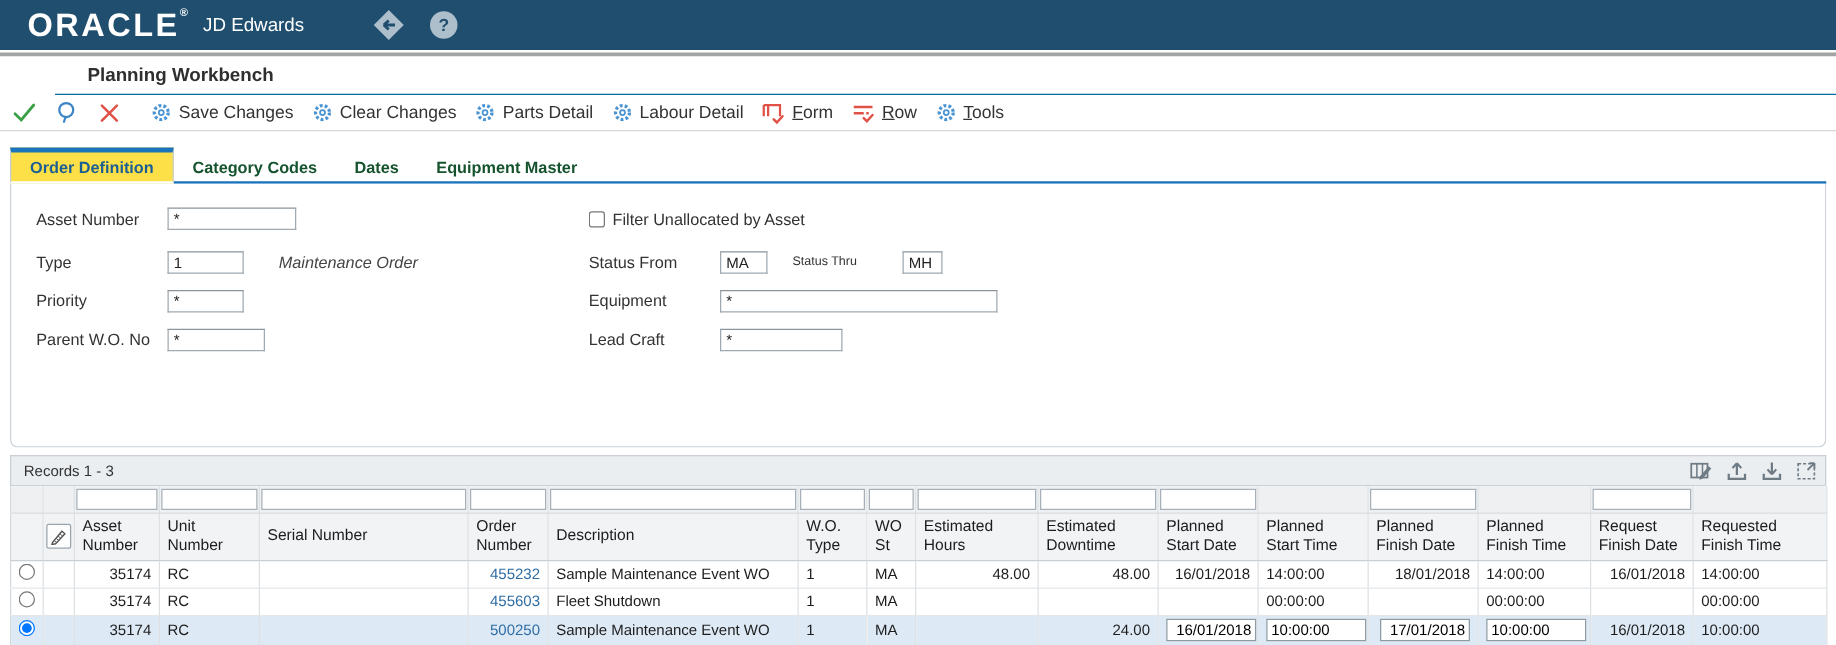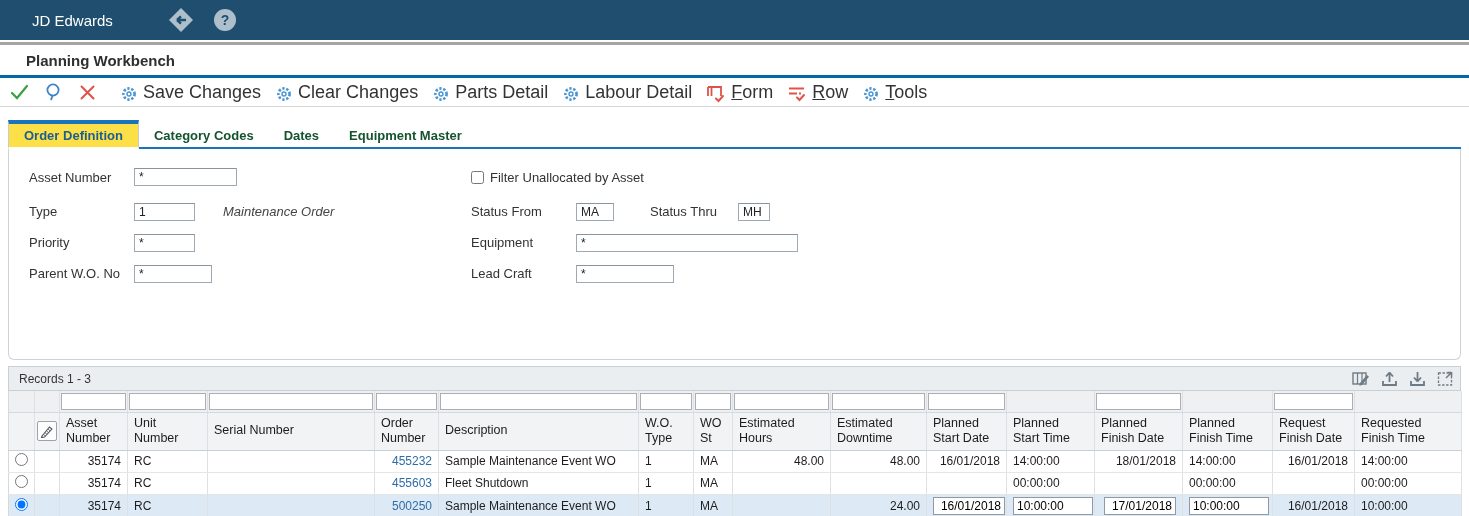--- a/index.html
+++ b/index.html
@@ -9,27 +9,27 @@
   .topbar { height:40px; background:#1f4e6e; display:flex; align-items:center; padding-left:22px; }
   .brand { color:#fff; font-size:26px; font-weight:bold; letter-spacing:2px; font-family:"Liberation Sans", sans-serif; }
   .brand sup { font-size:9px; vertical-align:top; }
   .product { color:#fff; font-size:15px; margin-left:10px; }
   .topbar-icons { display:flex; align-items:center; margin-left:55px; gap:18px; }
   .diamond-wrap, .help-wrap { width:26px; height:26px; display:flex; align-items:center; justify-content:center; cursor:pointer; }
 
   .gray-strip { height:3px; background:#a4a4a4; margin-top:2px; }
 
   
-  .titlebar { padding:7px 14px 6px 26px; border-bottom:3px solid #0369a1; }
+  .titlebar { padding:7px 14px 6px 26px; border-bottom:1px solid #0369a1;margin-left:44px; }
   .titlebar h1 { font-size:15px; font-weight:bold; color:#2f2f2f; }
 
   
   .toolbar { height:29px; display:flex; align-items:center; padding-left:6px; border-bottom:1px solid #d8d8d8; gap:0; }
   .tb-ico { display:inline-flex; align-items:center; justify-content:center; width:26px; height:24px; cursor:pointer; }
-  .tb-btn { display:inline-flex; align-items:flex-end; gap:5px; margin-left:14px; cursor:pointer; font-size:18px; color:#333; }
+  .tb-btn { display:inline-flex; align-items:flex-start; gap:5px; margin-left:14px; cursor:pointer; font-size:14px; color:#333; }
   .tb-btn:first-child { margin-left:2px; }
   .mnemonic { display:inline-block; }
   .mnemonic::first-letter { text-decoration:underline; }
 
   
   .tabstrip { margin:13px 8px 0 8px; display:flex; border-bottom:2px solid #1a74bb; align-items:flex-end; }
   .tab { font-size:13px; font-weight:bold; color:#14532d; padding:5px 15px 4px 15px; cursor:pointer; }
   .tab.active { background:#fde047; border:1px solid #c5cdd4; border-bottom:2px solid #fff; border-top:4px solid #1a74bb; margin-bottom:-2px; color:#1b5e94; padding-top:4px; }
 
   
@@ -39,21 +39,21 @@
   .fcol-right { margin-left:8px; flex:1; }
   .frow { display:flex; align-items:center; height:31px; }
   .frow.first { height:30px; margin-bottom:4px; }
   .flabel { width:105px; font-size:13px; color:#333; flex:none; }
   .fdesc { font-style:italic; font-size:13px; color:#444; margin-left:28px; }
   input.fld { height:18px; border:1px solid #9fa9b1; border-top-color:#8a949c; font-size:12px; padding:1px 4px; font-family:"Liberation Sans", sans-serif; color:#222; background:#fff; }
   .w103{width:103px}.w61{width:61px}.w78{width:78px}.w38{width:38px}.w40{width:32px}.w222{width:222px}.w98{width:98px}
   .chkrow { display:flex; align-items:center; height:30px; margin-bottom:4px; }
   .chkrow input { width:13px; height:13px; margin-right:6px; }
   .chklabel { font-size:13px; }
-  .sts-thru-label { width:88px; font-size:13px; margin-left:36px; flex:none; }
+  .sts-thru-label { width:88px; font-size:10px; margin-left:20px; flex:none; }
   .bu-center { text-align:center; }
 
   
   .records-wrap { margin:6px 8px 0 8px; }
   .records-bar { height:25px; background:#ebeef1; border:1px solid #c9cfd4; display:flex; align-items:center; padding:0 6px 0 10px; }
   .records-label { font-size:12px; color:#333; }
   .records-icons { margin-left:auto; display:flex; align-items:center; gap:10px; }
   .ric { width:18px; height:18px; display:flex; align-items:center; justify-content:center; cursor:pointer; }
 
   table.grid { width:100%; border-collapse:collapse; table-layout:fixed; font-size:12px; background:#fff; border:1px solid #d4d9dd; border-top:none; }
@@ -69,20 +69,21 @@
   td.ctr { text-align:center; padding:0; }
   a.grid-link { color:#2e6da4; text-decoration:none; cursor:pointer; }
   tr.data-row input.cellinput { height:18px; border:1px solid #8f9aa3; font-size:12px; padding:0 3px; font-family:"Liberation Sans", sans-serif; background:#fff; }
   input.cellinput.date { width:72px; text-align:right; }
   input.cellinput.time { width:80px; text-align:left; }
 </style>
 </head>
 <body>
 
 <header class="topbar">
+  <span class="brand"><span>ORACLE</span><sup>®</sup></span>
   <span class="product">JD Edwards</span>
   <span class="topbar-icons">
     <span class="diamond-wrap">
       <svg width="26" height="26" viewBox="0 0 26 26">
           <polygon points="13,1 25,13 13,25 1,13" fill="#aebfcc"></polygon>
           <path d="M18 13 H9 M9 13 l4 -3.6 M9 13 l4 3.6" stroke="#1f4e6e" stroke-width="2.4" fill="none"></path>
         </svg>
     </span>
     <span class="help-wrap">
       <svg width="24" height="24" viewBox="0 0 24 24">

